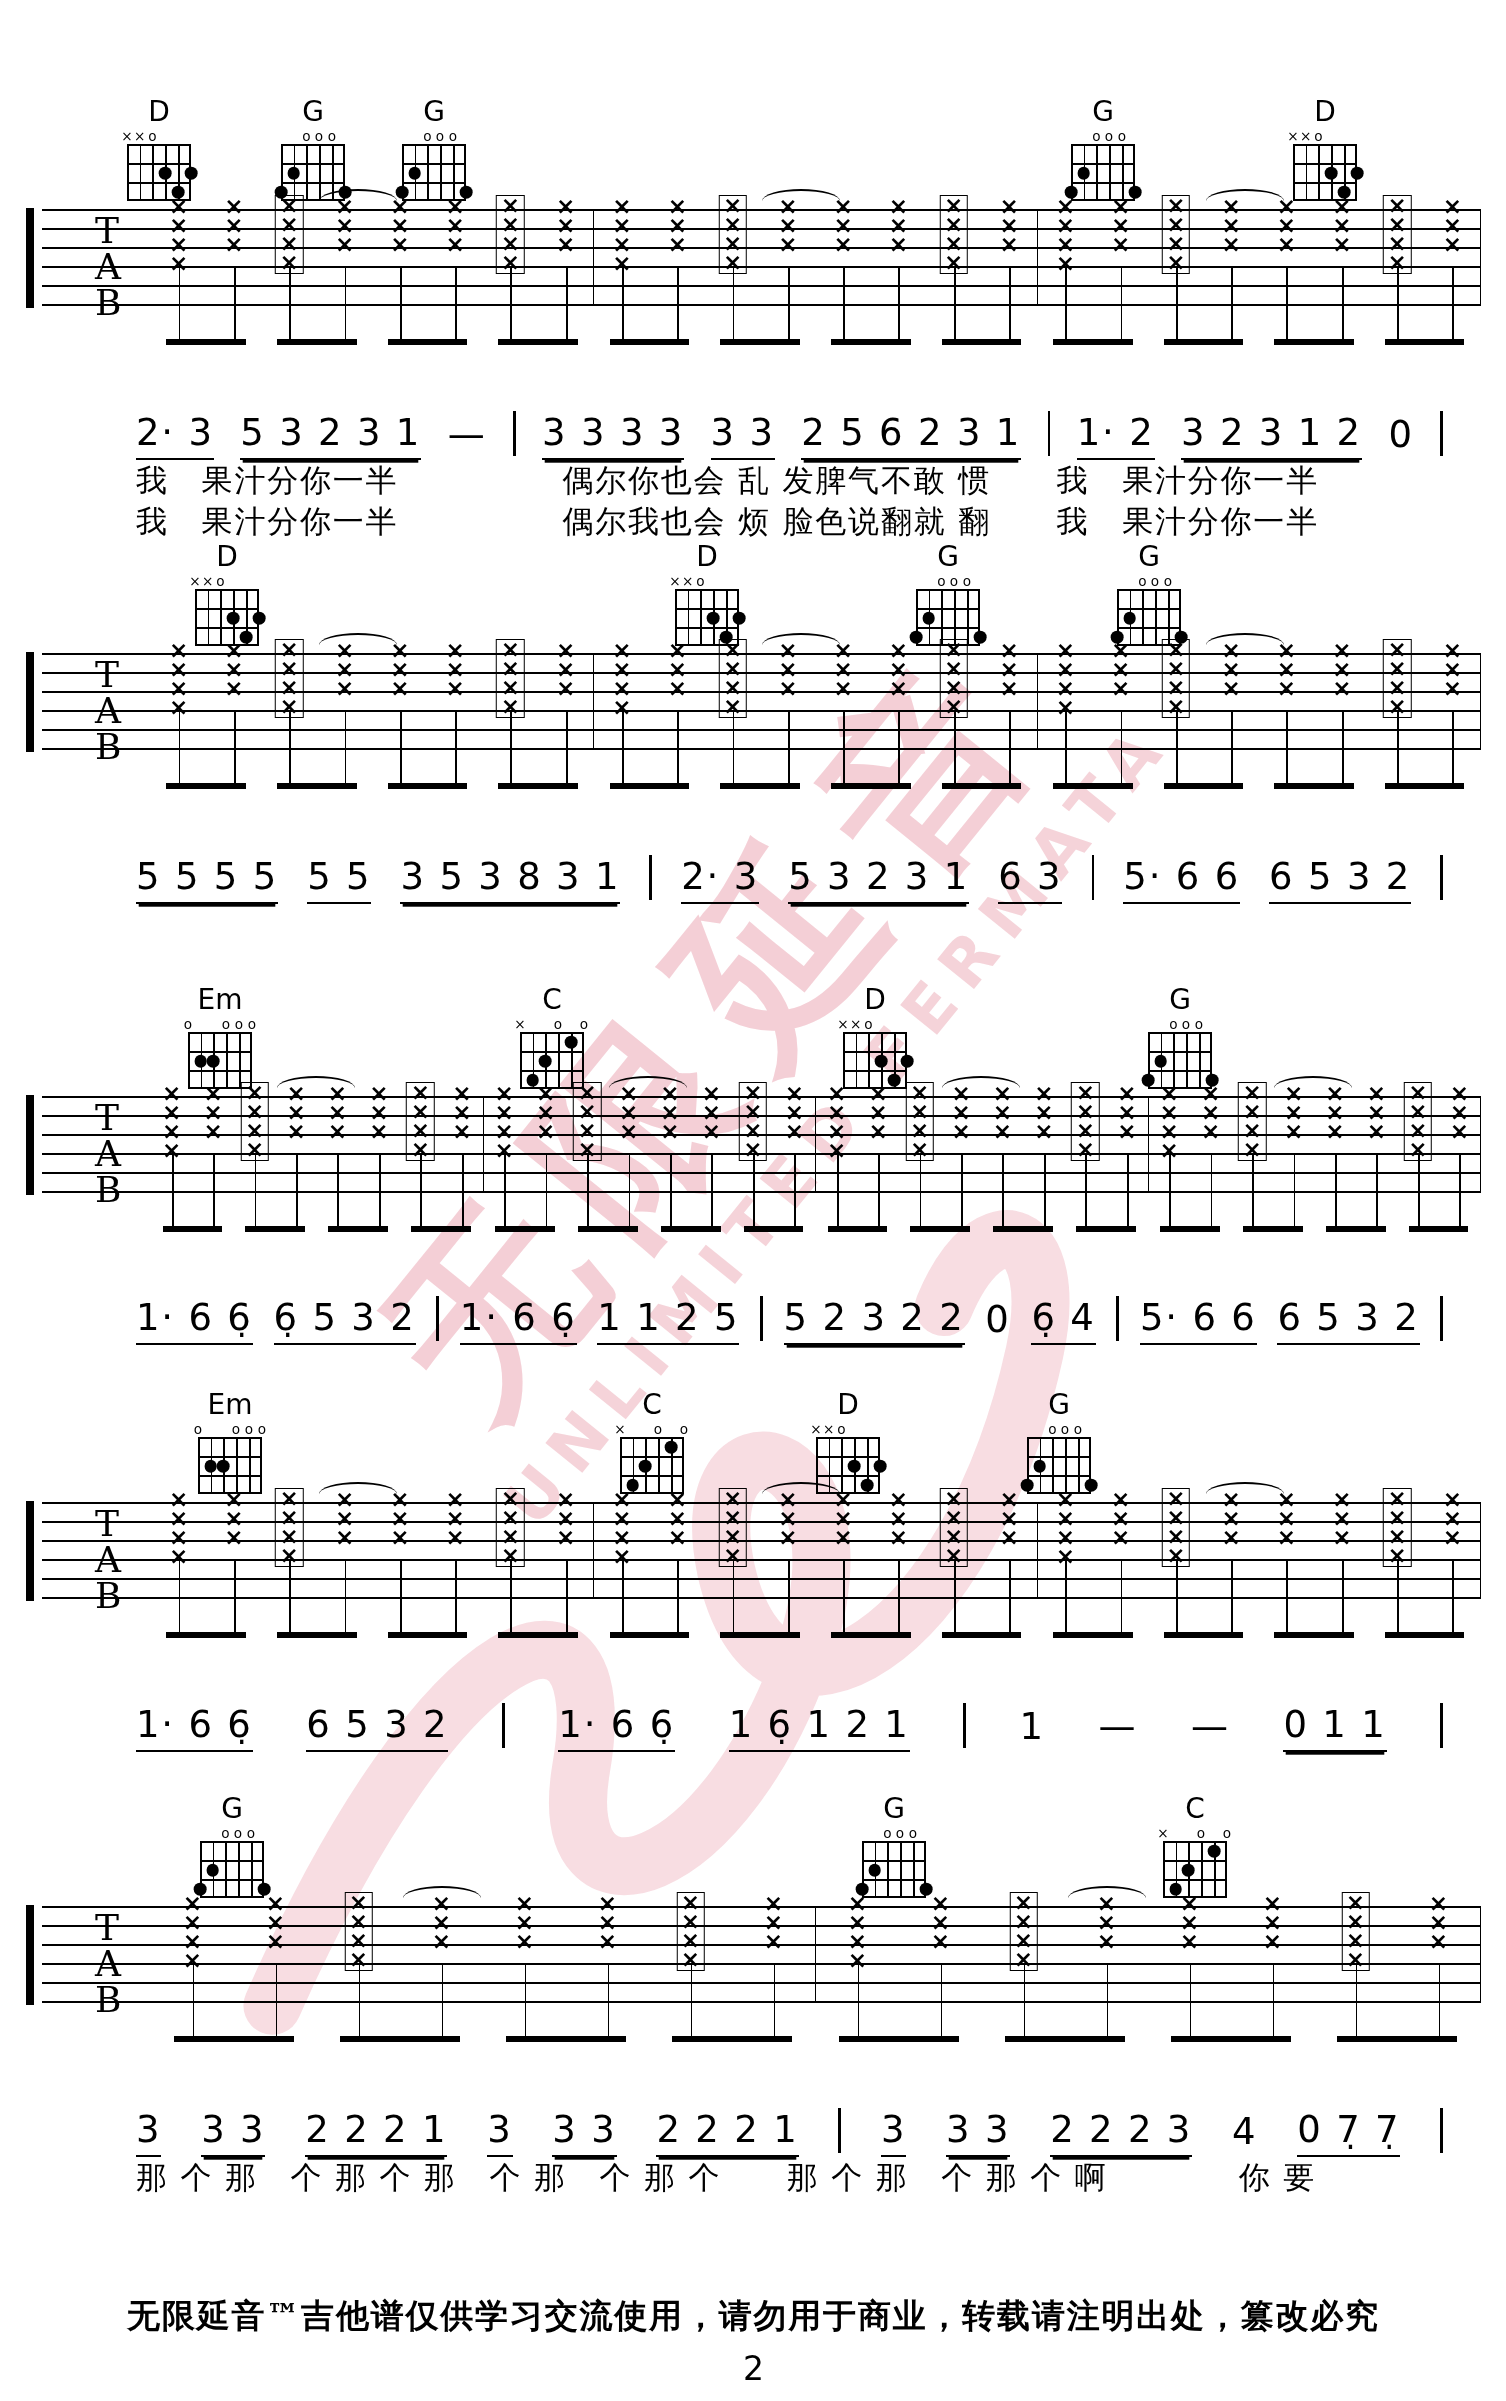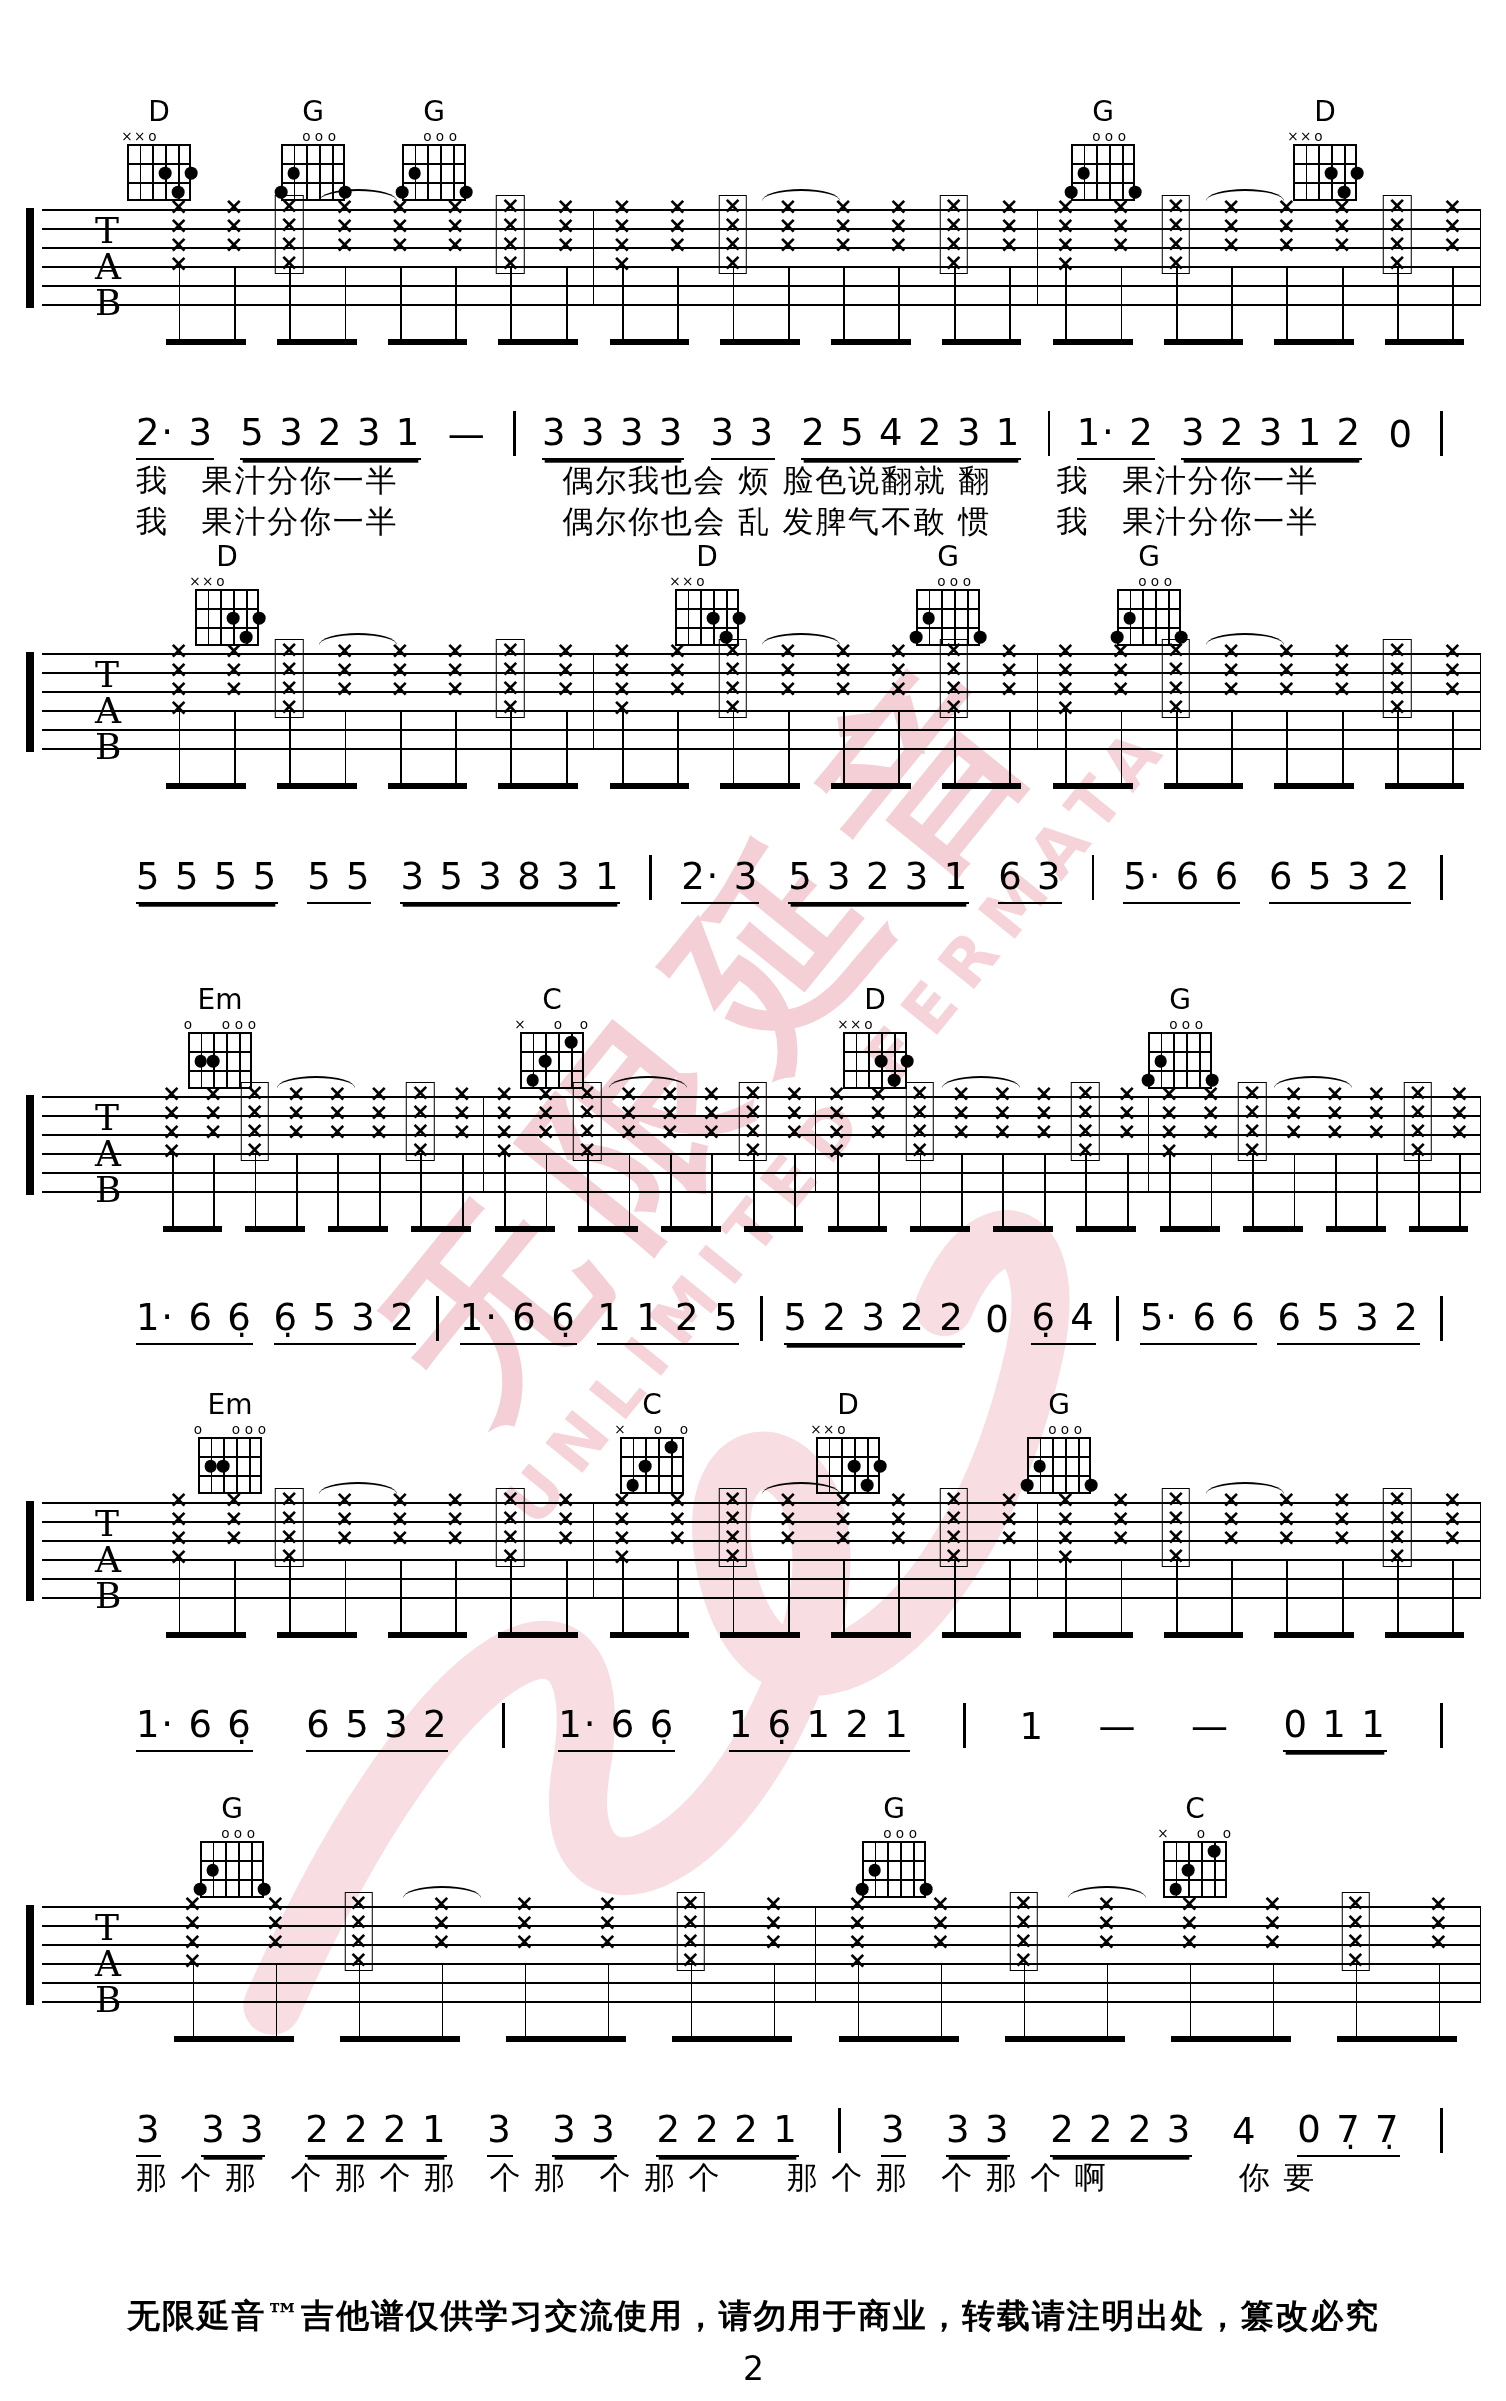--- a/index.html
+++ b/index.html
@@ -426,29 +426,29 @@
         </div>
       </div>
       <div class="mblock" style="top: 407px;">
         <div class="mrow">
           <div class="tok u1">2· 3</div>
           <div class="tok u2">5 3 2 3 1</div>
           <div class="tok">—</div>
           <div class="mbar"></div>
           <div class="tok u2">3 3 3 3</div>
           <div class="tok u1">3 3</div>
-          <div class="tok u2">2 5 4 2 3 1</div>
+          <div class="tok u2">2 5 6 2 3 1</div>
           <div class="mbar"></div>
           <div class="tok u1">1· 2</div>
           <div class="tok u2">3 2 3 1 2</div>
           <div class="tok">0</div>
           <div class="mbar"></div>
         </div>
+        <div class="lrow">我　果汁分你一半　　　　　偶尔你也会 乱 发脾气不敢 惯　　我　果汁分你一半</div>
         <div class="lrow">我　果汁分你一半　　　　　偶尔我也会 烦 脸色说翻就 翻　　我　果汁分你一半</div>
-        <div class="lrow">我　果汁分你一半　　　　　偶尔你也会 乱 发脾气不敢 惯　　我　果汁分你一半</div>
       </div>
       <div class="chord" style="left: 189px; top: 541px;">
         <div class="chord-name">D</div>
         <div class="chord-markers">
           <span style="left: 0px;">×</span>
           <span style="left: 12.7px;">×</span>
           <span style="left: 25.4px;">o</span>
         </div>
         <div class="chord-grid">
           <div class="cg-v" style="left: 0px;"></div>

